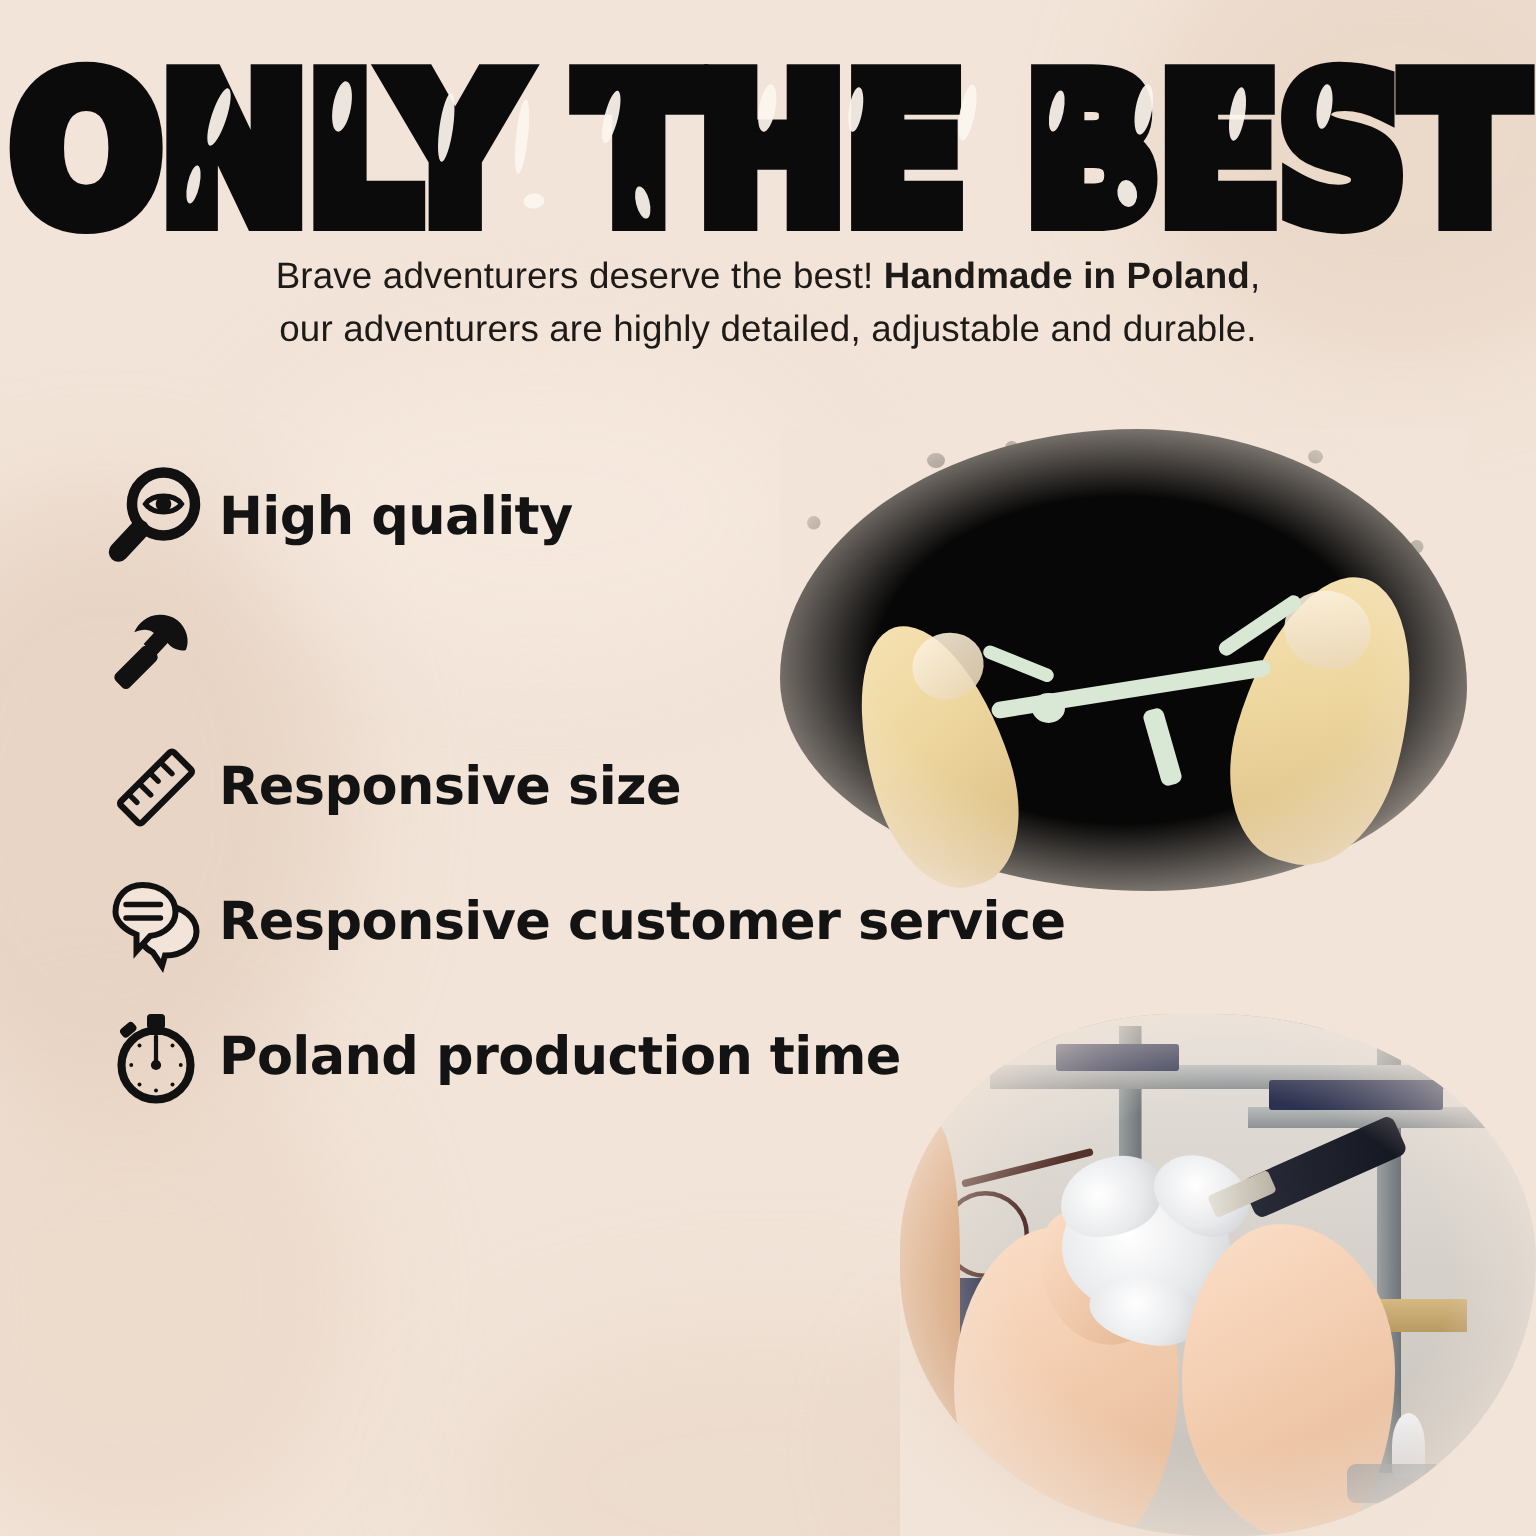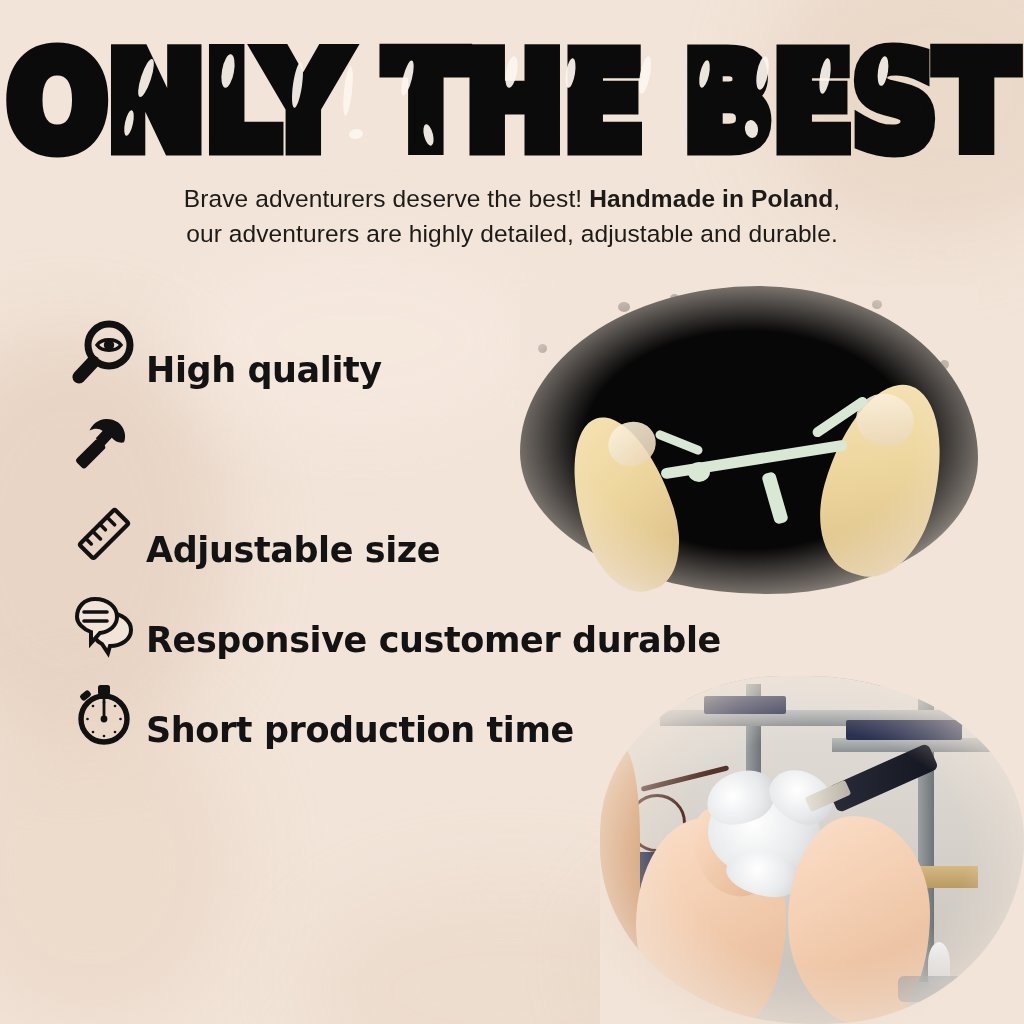--- a/index.html
+++ b/index.html
@@ -65,41 +65,41 @@
     position:absolute;
     background:#fdf6ef;
     border-radius:50%;
     pointer-events:none;
     opacity:.93;
   }
 
   
   .subtitle {
     position:absolute;
-    left:0; top:182px;
+    left:0; top:168px;
     width:1024px;
     text-align:center;
     font-size:24.5px;
     line-height:1.42;
     color:#1d1a17;
     letter-spacing:.1px;
     z-index:6;
   }
   .subtitle b { font-weight:bold; }
 
   
   .features {
     position:absolute;
     left:62px; top:300px;
     width:700px;
     z-index:7;
   }
   .feature {
     display:flex;
-    align-items:flex-end;
+    align-items:center;
     height:90px;
   }
   .feature .ico {
     width:84px; min-width:84px;
     height:72px;
     display:flex;
     align-items:center;
     justify-content:center;
   }
   .feature .ico svg { display:block; }
@@ -381,34 +381,34 @@
 
     <div class="feature">
       <span class="ico">
         <svg width="70" height="70" viewBox="0 0 70 70">
           <g transform="rotate(-45 35 35)">
             <rect x="10" y="25" width="50" height="20" rx="2" fill="none" stroke="#111" stroke-width="4.2"></rect>
             <path d="M19 25 v8 M29 25 v11 M39 25 v8 M49 25 v11" stroke="#111" stroke-width="3.6" stroke-linecap="round"></path>
           </g>
         </svg>
       </span>
-      <span class="label">Adjustable size</span>
+      <span class="label">Responsive size</span>
     </div>
 
     <div class="feature">
       <span class="ico">
         <svg width="70" height="70" viewBox="0 0 70 70">
           <path d="M40 24 C53 24, 62 32, 62 41 C62 50, 53 57, 41 57
                    L39 64 L33 55 C27 52, 24 47, 24 41 C24 32, 32 24, 40 24 Z" fill="#f2e4d8" stroke="#111" stroke-width="4"></path>
           <path d="M26 10 C39 10, 48 18, 48 28 C48 36, 41 43, 31 44
                    L22 54 L22 43 C14 40, 8 34, 8 28 C8 18, 15 10, 26 10 Z" fill="#f2e4d8" stroke="#111" stroke-width="4"></path>
           <path d="M15 23 H38 M15 32 H38" stroke="#111" stroke-width="3.6" stroke-linecap="round"></path>
         </svg>
       </span>
-      <span class="label">Responsive customer durable</span>
+      <span class="label">Responsive customer service</span>
     </div>
 
     <div class="feature">
       <span class="ico">
         <svg width="70" height="70" viewBox="0 0 70 70">
           <circle cx="35" cy="40" r="23" fill="none" stroke="#111" stroke-width="5.4"></circle>
           <rect x="29" y="6" width="12" height="10" rx="2.5" fill="#111"></rect>
           <rect x="31.5" y="14" width="7" height="6" fill="#111"></rect>
           <rect x="11" y="13" width="11" height="7" rx="2.5" fill="#111" transform="rotate(-40 16.5 16.5)"></rect>
           <path d="M35 40 V21" stroke="#111" stroke-width="2.8" stroke-linecap="round"></path>
@@ -418,19 +418,19 @@
               <circle cx="46" cy="27" r="1.3"></circle>
             <circle cx="51.5" cy="40" r="1.3"></circle>
               <circle cx="46" cy="53" r="1.3"></circle>
             <circle cx="35" cy="57" r="1.3"></circle>
               <circle cx="24" cy="53" r="1.3"></circle>
             <circle cx="18.5" cy="40" r="1.3"></circle>
               <circle cx="24" cy="27" r="1.3"></circle>
           </g>
         </svg>
       </span>
-      <span class="label">Short production time</span>
+      <span class="label">Poland production time</span>
     </div>
 
 
   </div>
 
 </div>
 
 </body></html>

